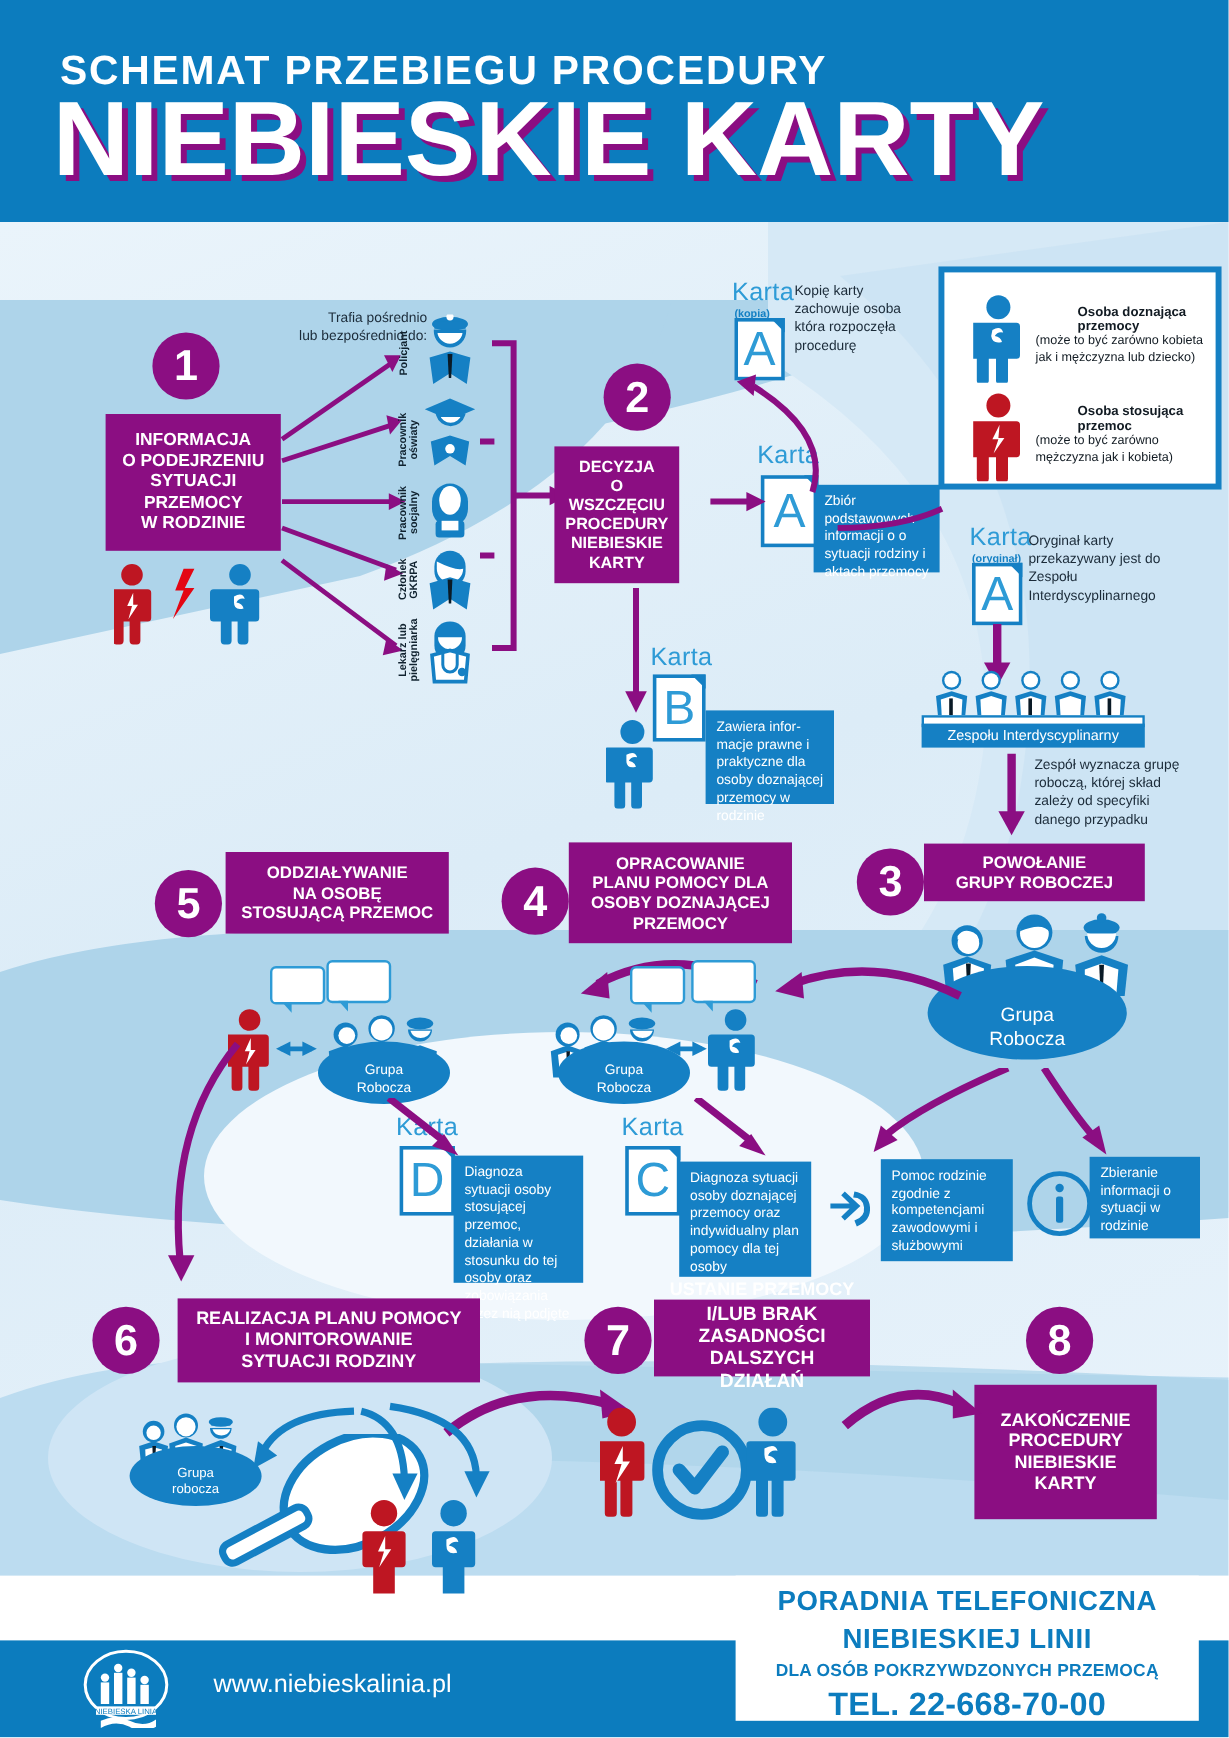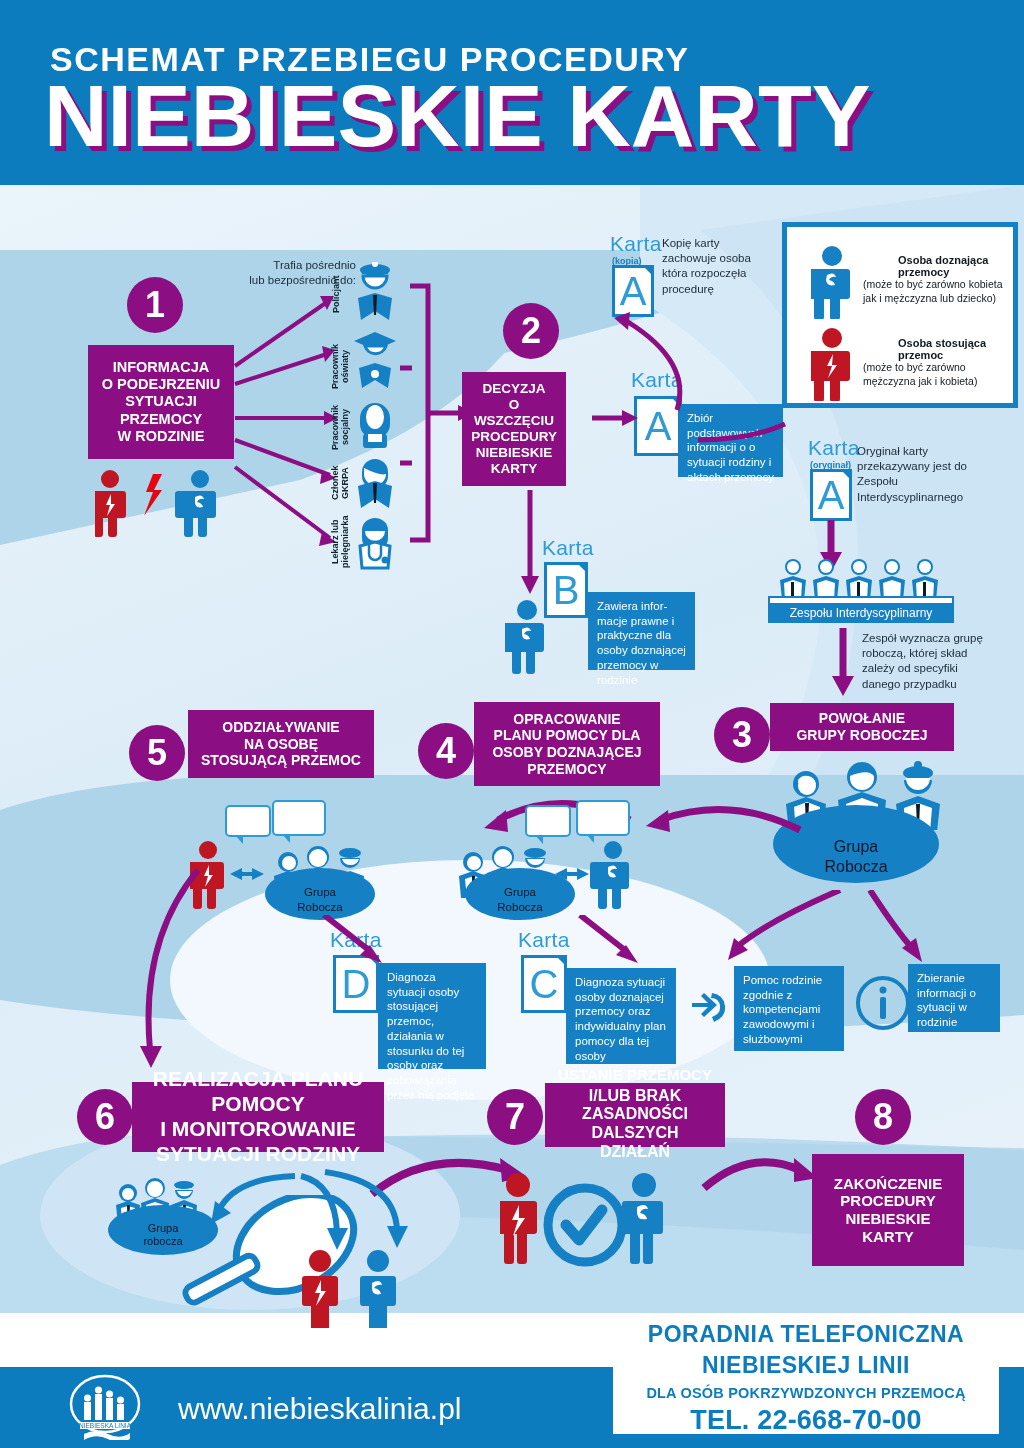--- a/index.html
+++ b/index.html
@@ -31,38 +31,38 @@
   .karta-lbl{position:absolute;color:#2E9BD6;font-size:21px;letter-spacing:.3px;}
   .karta-sub{position:absolute;color:#1580C4;font-size:9px;font-weight:bold;}
   .card{position:absolute;background:#ffffff;border:3px solid #1580C4;box-sizing:border-box;
         display:flex;align-items:center;justify-content:center;color:#2E9BD6;font-size:40px;}
   .card:after{content:"";position:absolute;right:-3px;top:-3px;border-left:12px solid transparent;
         border-top:12px solid #1580C4;}
   .vlabel{position:absolute;color:#10222f;font-size:9px;font-weight:bold;line-height:1.1;
           writing-mode:vertical-rl;transform:rotate(180deg);text-align:center;white-space:nowrap;}
 
   
-  .grp{position:absolute;background:#1580C4;border-radius:50%;color:#0f172a;text-align:center;
+  .grp{position:absolute;background:#1580C4;border-radius:50%;color:#ffffff;text-align:center;
        display:flex;flex-direction:column;align-items:center;justify-content:flex-end;
        font-size:13px;line-height:1.25;padding-bottom:6px;box-sizing:border-box;}
 
   .bubble{position:absolute;background:#fff;border:2px solid #2E9BD6;border-radius:5px;}
   .bubble:after{content:"";position:absolute;left:8px;bottom:-9px;
        border-left:8px solid transparent;border-right:0 solid transparent;border-top:9px solid #2E9BD6;}
 
   
   .legend{position:absolute;left:782px;top:222px;width:236px;height:186px;background:#ffffff;
           border:5px solid #1580C4;box-sizing:border-box;}
   .legend-row{position:absolute;}
   .legend-title{font-size:11px;font-weight:bold;color:#111a22;margin-left:35px;}
   .legend-desc{font-size:10.5px;color:#111a22;line-height:1.3;}
 
   
   .footer-blue{position:absolute;left:0;top:1367px;width:1024px;height:81px;background:#0C7CBE;}
-  .footer-url{position:absolute;left:178px;top:1392px;font-size:30px;color:#fff;font-weight:500;}
+  .footer-url{position:absolute;left:178px;top:1392px;font-size:21px;color:#fff;font-weight:500;}
   .footer-card{position:absolute;left:613px;top:1313px;width:386px;height:121px;background:#fff;
         text-align:center;box-sizing:border-box;padding-top:8px;}
   .fc1{font-size:23px;font-weight:bold;color:#0C7CBE;letter-spacing:.5px;}
   .fc2{font-size:23px;font-weight:bold;color:#0C7CBE;letter-spacing:.5px;}
   .fc3{font-size:14.5px;font-weight:bold;color:#0C7CBE;letter-spacing:.2px;}
   .fc4{font-size:27px;font-weight:bold;color:#0C7CBE;letter-spacing:.2px;}
   .logo{position:absolute;left:62px;top:1374px;width:86px;height:66px;}
 </style>
 </head>
 <body>
@@ -457,21 +457,21 @@
     <rect x="25" y="22" width="6" height="22" rx="2" fill="#1580C4"></rect>
   </svg>
   <div class="bbox" style="left:908px;top:964px;width:92px;height:68px;">Zbieranie informacji o sytuacji w rodzinie</div>
 
   <svg style="position:absolute;left:120px;top:860px;width:120px;height:260px">
     <path d="M78,10 Q20,80 30,190" stroke="#8B0E82" stroke-width="6" fill="none"></path>
     <polygon points="31,208 20,186 42,186" fill="#8B0E82"></polygon>
   </svg>
 
   <div class="step-circle" style="left:77px;top:1089px;">6</div>
-  <div class="pbox" style="left:132px;top:1082px;width:252px;height:70px;font-size:21px;white-space:pre-line;">REALIZACJA PLANU POMOCY
+  <div class="pbox" style="left:148px;top:1082px;width:252px;height:70px;font-size:15px;white-space:pre-line;">REALIZACJA PLANU POMOCY
 I MONITOROWANIE
 SYTUACJI RODZINY</div>
 
   <div class="step-circle" style="left:487px;top:1089px;">7</div>
   <div class="pbox" style="left:545px;top:1083px;width:180px;height:64px;font-size:15px;padding-top:6px;">
     <span style="display:block;">USTANIE PRZEMOCY</span>
     <span style="display:block;font-size:16px;white-space:pre-line;margin-top:3px;">I/LUB BRAK ZASADNOŚCI
 DALSZYCH DZIAŁAŃ</span>
   </div>
 

